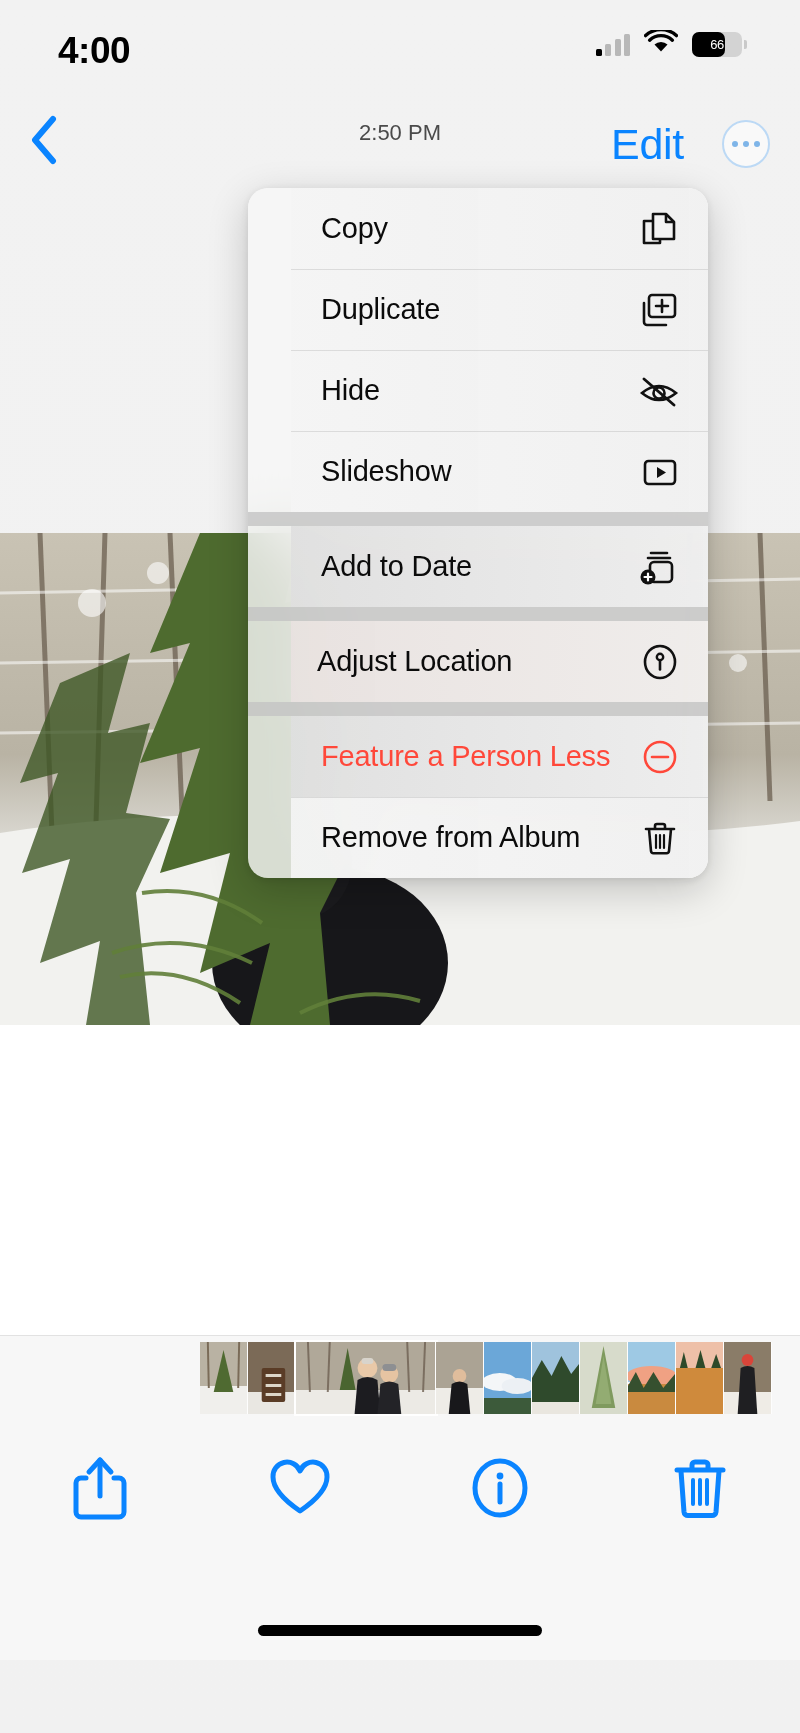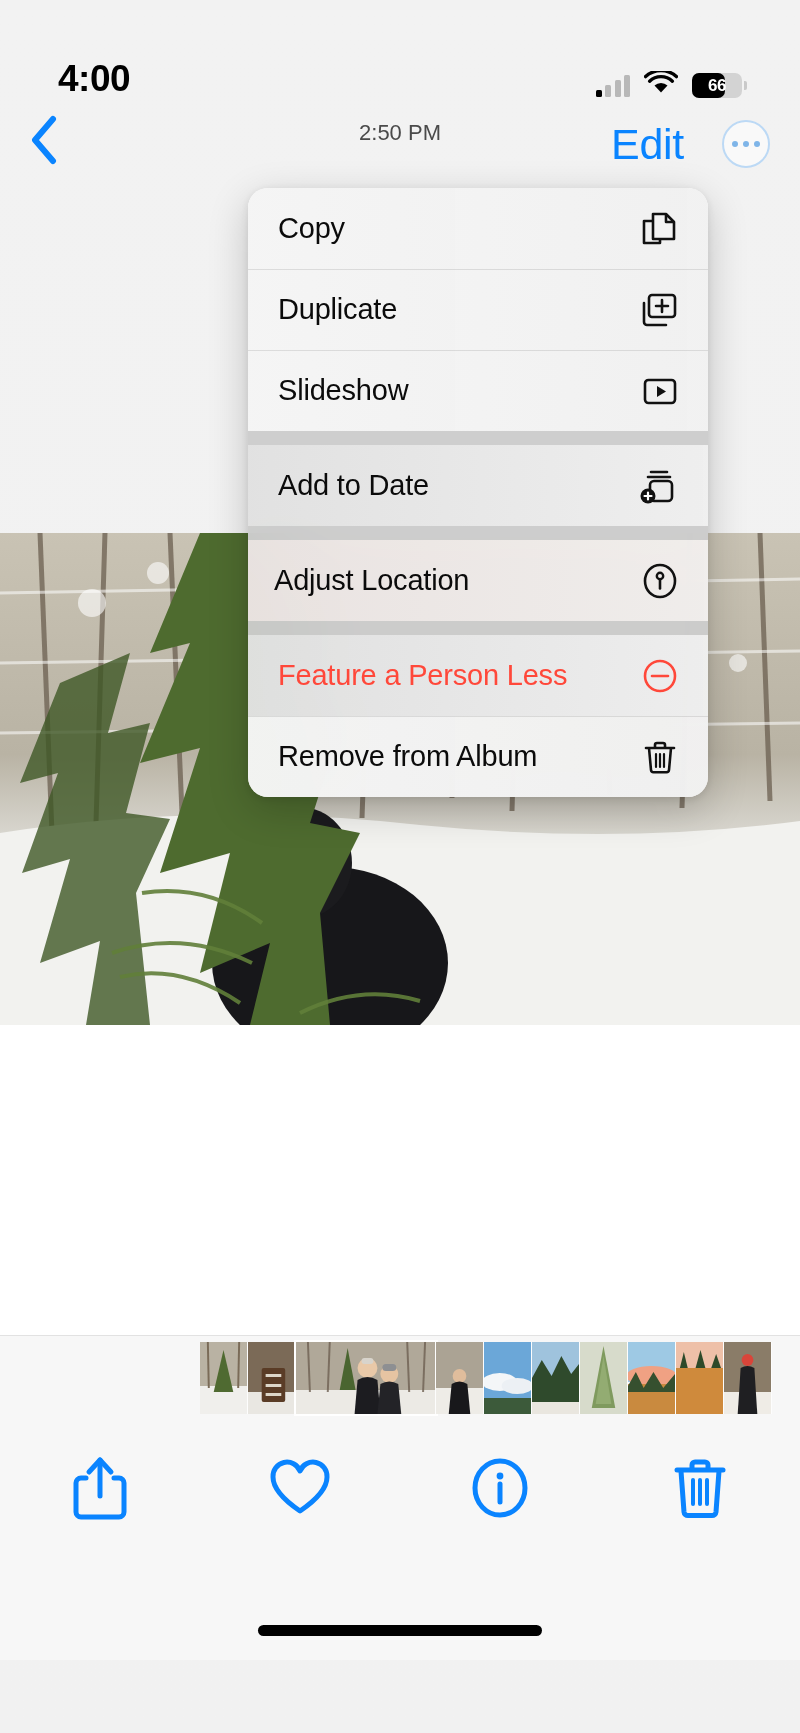--- a/index.html
+++ b/index.html
@@ -11,21 +11,21 @@
   }
   #screen {
     position: relative;
     width: 800px; height: 1733px;
     background: linear-gradient(#f2f2f2 0%, #f1f1f1 100%);
   }
 
   
   .status-bar {
     position: absolute; top: 0; left: 0; width: 800px; height: 100px;
-    display: flex; align-items: flex-end; justify-content: space-between;
+    display: flex; align-items: flex-start; justify-content: space-between;
     padding: 30px 58px 0 58px;
   }
   .status-time {
     font-size: 37px; font-weight: bold; color: #000;
     letter-spacing: -0.5px;
   }
   .status-right { display: flex; align-items: center; gap: 14px; }
   .cellular { display: flex; align-items: flex-end; gap: 3.5px; height: 22px; }
   .cellular i { width: 6px; background: #000; border-radius: 1.5px; display: block; }
   .cellular i:nth-child(1){ height: 7px; }
@@ -39,21 +39,21 @@
   .battery::after{
     content:""; position:absolute; right:-5px; top:8px; width:3px; height:9px;
     background:#c9c9c9; border-radius:0 2px 2px 0;
   }
   .battery .fill{
     position:absolute; left:0; top:0; bottom:0; width:66%;
     background:#000; border-radius:7px;
   }
   .battery .pct{
     position:relative; z-index:2; width:100%; text-align:center;
-    font-size:17px; font-weight:bold; color:#fff; letter-spacing:-0.4px;
+    font-size:13px; font-weight:normal; color:#fff; letter-spacing:-0.4px;
   }
 
   
   .nav-bar{
     position:absolute; top:100px; left:0; width:800px; height:85px;
   }
   .nav-back{
     position:absolute; left:16px; top:14px; width:56px; height:56px;
     display:flex; align-items:center; justify-content:center; cursor:pointer;
   }
@@ -97,20 +97,21 @@
     backdrop-filter: blur(30px);
     box-shadow: 0 12px 40px rgba(0,0,0,0.20), 0 2px 10px rgba(0,0,0,0.10);
     z-index:20;
   }
   .ctx-item{
     position:relative;
     display:flex; align-items:center; justify-content:space-between;
     height:81px; padding:0 28px 0 30px;
     cursor:pointer;
     background:linear-gradient(90deg, rgba(244,244,244,0.92), rgba(240,240,240,0.88));
+    margin-left:43px;
   }
   .ctx-item + .ctx-item::before{
     content:""; position:absolute; left:0; right:0; top:0; height:1px;
     background:rgba(0,0,0,0.10);
   }
   .ctx-label{ font-size:29px; color:#0b0b0b; letter-spacing:-0.2px; white-space:nowrap; }
   .ctx-label.destructive{ color:#ff483a;text-align:center; }
   .ctx-icon{ width:44px; height:44px; display:flex; align-items:center; justify-content:flex-end;}
   .ctx-sep{
     height:14px;
@@ -286,20 +287,30 @@
       <span class="ctx-label">Duplicate</span>
       <span class="ctx-icon">
         <svg width="40" height="40" viewBox="0 0 40 40">
           <path d="M12 5 h20 a3 3 0 0 1 3 3 v16 a3 3 0 0 1 -3 3 h-20 a3 3 0 0 1 -3 -3 v-16 a3 3 0 0 1 3 -3 z" stroke="#111" stroke-width="2.6" fill="none"></path>
           <path d="M4 13 v19 a3 3 0 0 0 3 3 h19" stroke="#111" stroke-width="2.6" fill="none" stroke-linecap="round"></path>
           <path d="M22 10 v12 M16 16 h12" stroke="#111" stroke-width="2.6" stroke-linecap="round"></path>
         </svg>
       </span>
     </div>
 
+    <div class="ctx-item">
+      <span class="ctx-label">Hide</span>
+      <span class="ctx-icon">
+        <svg width="42" height="40" viewBox="0 0 42 40">
+          <path d="M4 22 q 17 -14 34 0 q -17 14 -34 0 z" stroke="#111" stroke-width="2.6" fill="none"></path>
+          <circle cx="21" cy="22" r="5.5" stroke="#111" stroke-width="2.6" fill="none"></circle>
+          <line x1="6" y1="8" x2="36" y2="34" stroke="#111" stroke-width="2.8" stroke-linecap="round"></line>
+        </svg>
+      </span>
+    </div>
 
     <div class="ctx-item">
       <span class="ctx-label">Slideshow</span>
       <span class="ctx-icon">
         <svg width="40" height="40" viewBox="0 0 40 40">
           <rect x="5" y="9" width="30" height="23" rx="3.5" stroke="#111" stroke-width="2.6" fill="none"></rect>
           <path d="M17 15 L26 20.5 L17 26 Z" fill="#111"></path>
         </svg>
       </span>
     </div>

